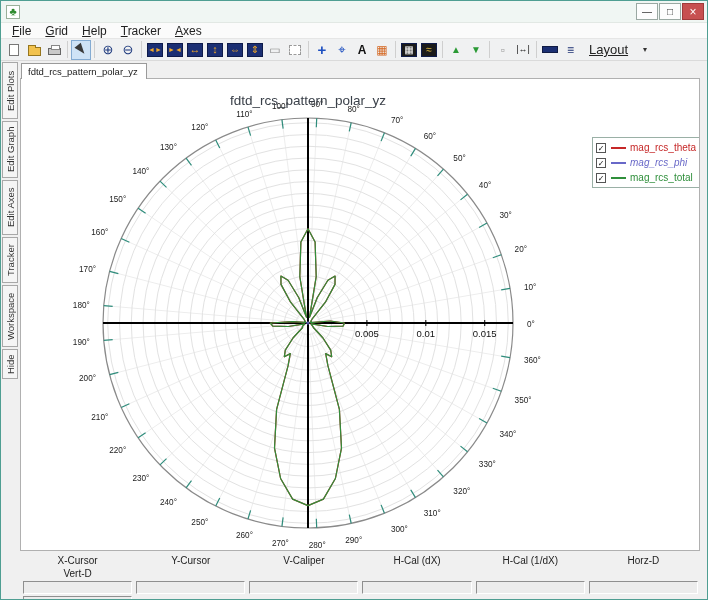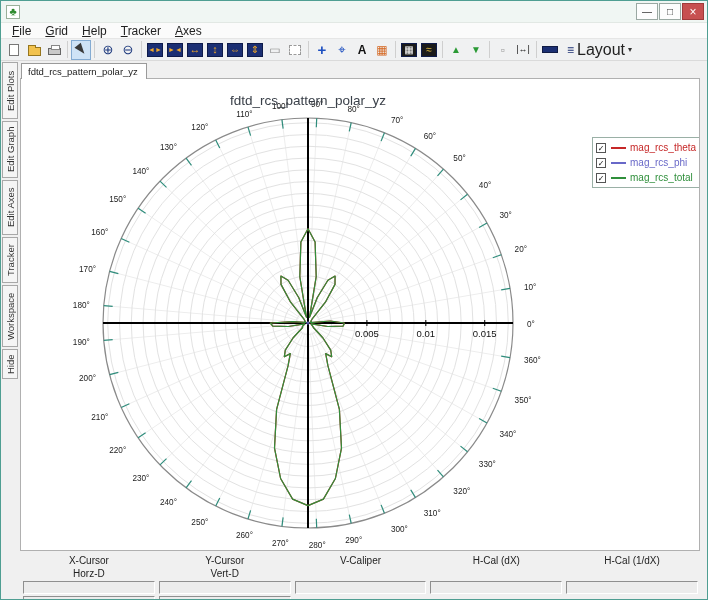--- a/index.html
+++ b/index.html
@@ -25,38 +25,38 @@
   .gbox{width:16px;height:14px;border:1px solid #0e1b4a;display:inline-flex;align-items:center;justify-content:center;line-height:1;}
   .sh-page{width:10px;height:12px;background:#fff;border:1px solid #777;}
   .sh-folder{width:13px;height:9px;background:#f2c24e;border:1px solid #96761f;position:relative;margin-top:3px;}
   .sh-folder::before{content:"";position:absolute;top:-3px;left:-1px;width:6px;height:2px;background:#f2c24e;border:1px solid #96761f;border-bottom:none;}
   .sh-printer{width:13px;height:7px;background:#c9c9c9;border:1px solid #666;position:relative;margin-top:4px;}
   .sh-printer::before{content:"";position:absolute;top:-4px;left:2px;width:7px;height:3px;background:#fff;border:1px solid #888;}
   .sh-cursor{width:0;height:0;border-left:4px solid transparent;border-right:4px solid transparent;border-top:11px solid #3a3a3a;transform:rotate(-38deg);}
   .sh-dash{width:12px;height:10px;border:1px dashed #9a9a9a;background:#fff;}
   .sh-bar{width:16px;height:7px;background:#1b2f73;border:1px solid #101c45;}
   .layout-btn{display:flex;align-items:center;height:20px;padding:0 5px;margin-left:2px;}
-  .layout-btn .lbl{font-size:16px;color:#222;margin:0 3px;}
+  .layout-btn .lbl{font-size:13px;color:#222;margin:0 15px;text-decoration:underline;}
   
   .body{flex:1;display:flex;overflow:hidden;}
   .side{width:19px;flex:0 0 auto;padding-top:1px;}
   .side-tab{writing-mode:vertical-rl;transform:rotate(180deg);display:flex;align-items:center;justify-content:center;background:#f5f5f5;border:1px solid #a8a8a8;font-size:9.5px;color:#333;width:16px;margin:0 0 2px 1px;}
   .main{flex:1;display:flex;flex-direction:column;overflow:hidden;}
   .tabrow{height:17px;display:flex;align-items:flex-end;padding-left:1px;flex:0 0 auto;}
   .doctab{background:#fff;border:1px solid #9a9a9a;border-bottom:none;font-size:9.5px;color:#222;padding:2px 8px 2px 6px;margin-bottom:-1px;z-index:2;}
   .panel{position:relative;background:#fff;border:1px solid #b0b0b0;height:473px;flex:0 0 auto;margin-right:7px;overflow:hidden;}
   .plot-title{position:absolute;top:14px;left:287px;transform:translateX(-50%);font-size:13.5px;color:#3a4049;white-space:nowrap;}
   .legend{position:absolute;left:571px;top:58px;background:#fff;border:1px solid #9ab0a6;padding:2px 6px 2px 3px;}
   .lrow{display:flex;align-items:center;height:15px;}
   .cb{width:10px;height:10px;border:1px solid #555;background:#fff;font-size:8px;line-height:9px;text-align:center;color:#111;flex:0 0 auto;}
   .lswatch{width:15px;height:2px;margin:0 4px 0 5px;flex:0 0 auto;}
   .llabel{font-size:10px;white-space:nowrap;}
   
   .status{margin:3px 7px 0 1px;}
-  .srow{display:grid;grid-template-columns:repeat(5,1fr);}
+  .srow{display:grid;grid-template-columns:repeat(6,1fr);}
   .shead{font-size:10px;color:#222;text-align:center;padding:1px 0;}
   .scell{height:13px;margin:1px 2px;background:#ececec;border:1px solid;border-color:#8f8f8f #ffffff #ffffff #8f8f8f;font-size:9px;color:#333;text-align:center;}
   .filler{flex:1;}
   svg text{font-family:"Liberation Sans",sans-serif;}
 </style>
 </head>
 <body>
 
 <div class="window">
 
@@ -329,21 +329,21 @@
           </svg>
         <div class="legend" id="legend">
             <div class="lrow">
               <span class="cb">✓</span>
               <span class="lswatch" style="background: rgb(198, 40, 40);"></span>
               <span class="llabel" style="color: rgb(198, 40, 40);">mag_rcs_theta</span>
             </div>
             <div class="lrow">
               <span class="cb">✓</span>
               <span class="lswatch" style="background: rgb(104, 104, 200);"></span>
-              <span class="llabel" style="color: rgb(104, 104, 200);">mag_rcs_phi</span>
+              <span class="llabel" style="color: rgb(104, 104, 200); font-style: italic;">mag_rcs_phi</span>
             </div>
             <div class="lrow">
               <span class="cb">✓</span>
               <span class="lswatch" style="background: rgb(47, 143, 59);"></span>
               <span class="llabel" style="color: rgb(47, 143, 59);">mag_rcs_total</span>
             </div>
           </div>
       </div>
 
       <div class="status" id="status">

